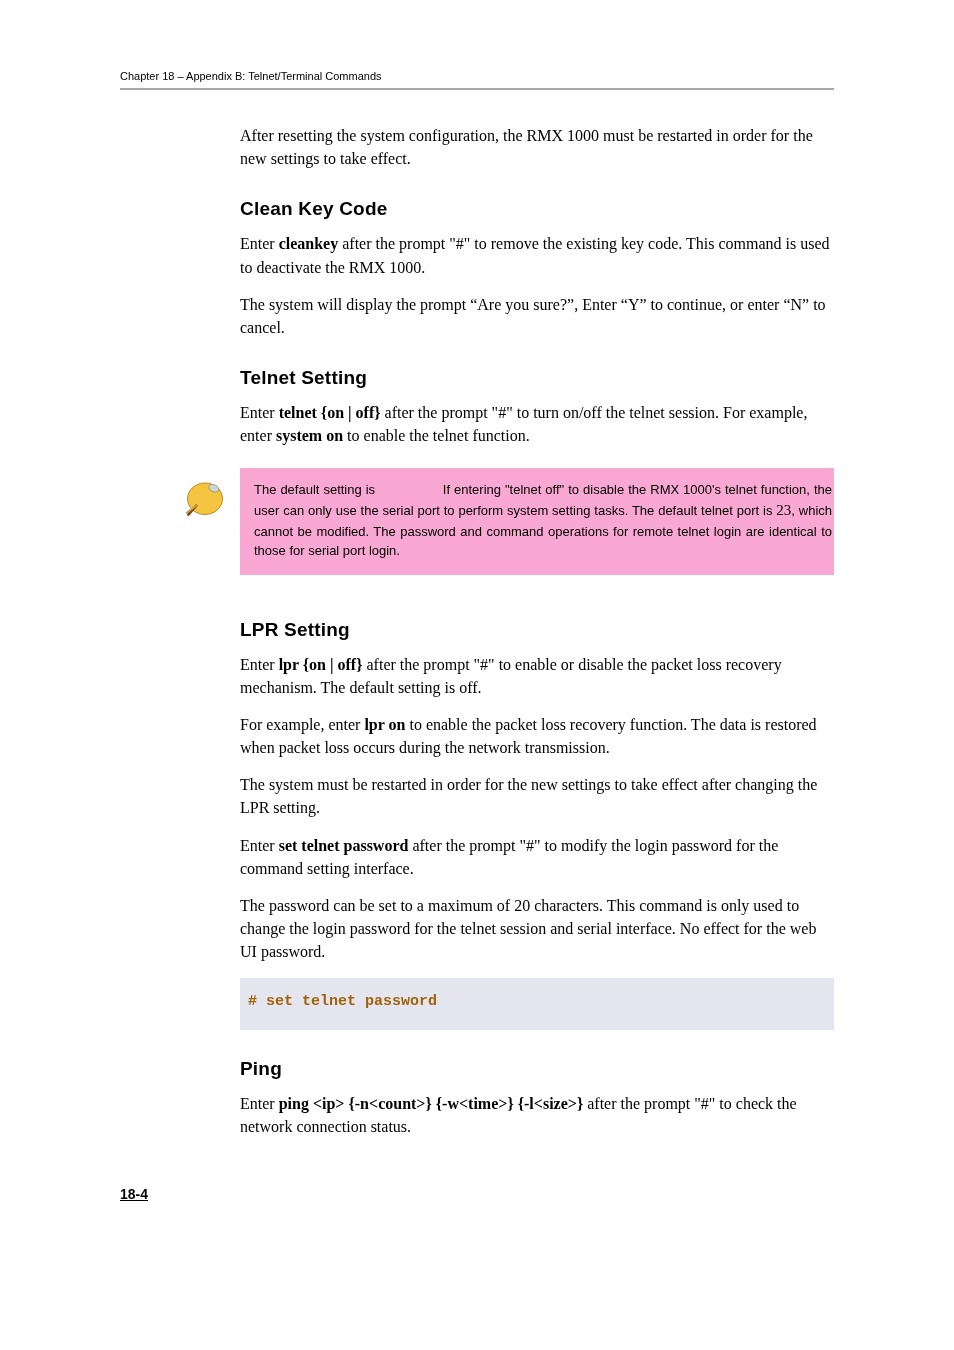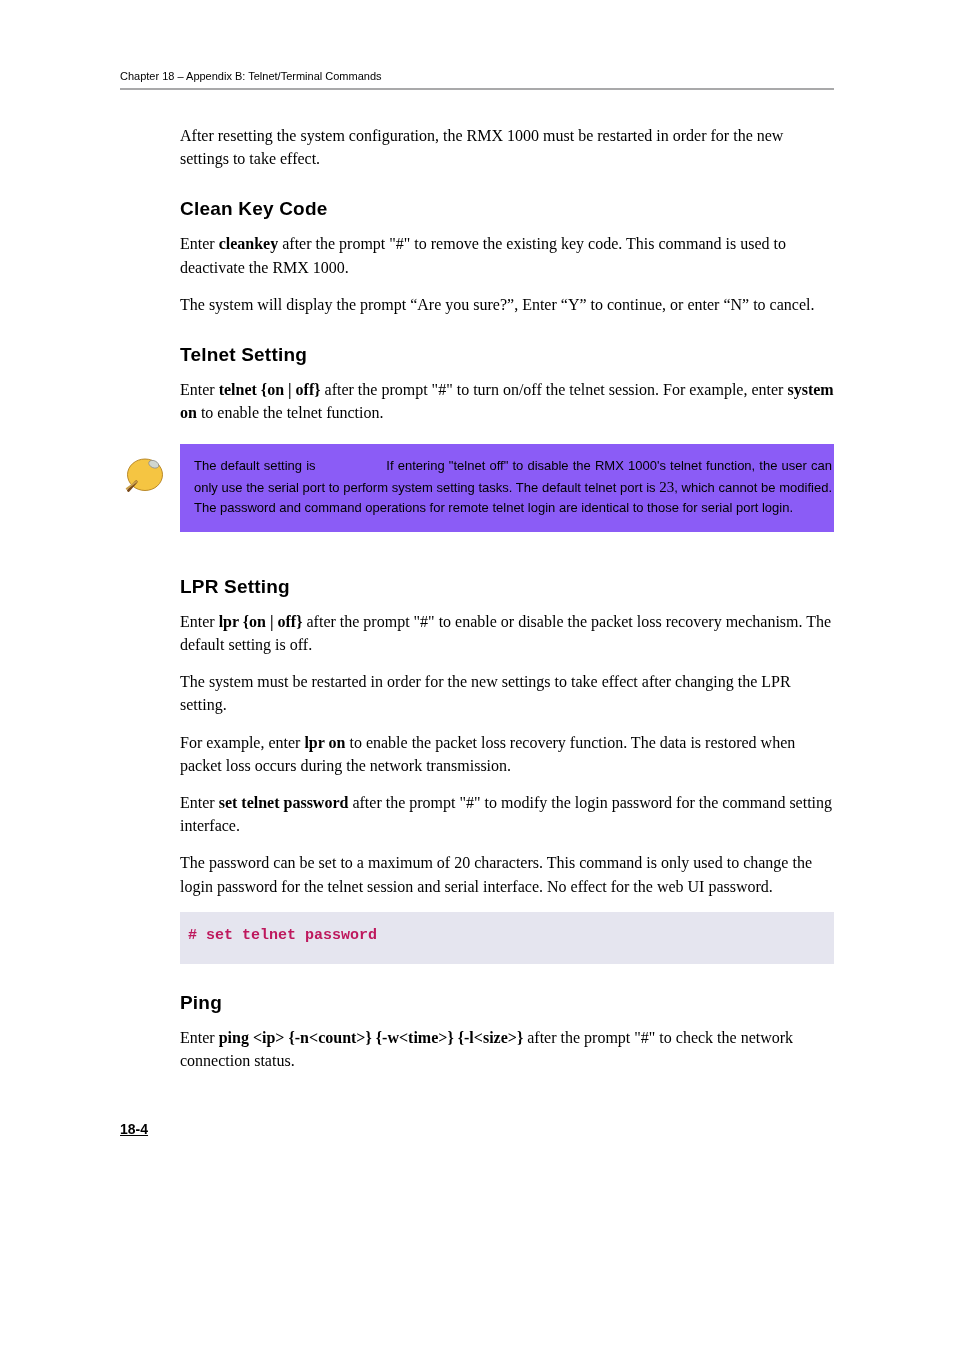--- a/index.html
+++ b/index.html
@@ -20,21 +20,21 @@
     font-weight: normal;
     color: #000;
     margin-bottom: 6px;
   }
   .rule {
     height: 2px;
     background: #a9a9aa;
     margin-bottom: 34px;
   }
   .content {
-    margin-left: 60px;
+    margin-left: 120px;
   }
   .body-text {
     font-size: 16px;
     line-height: 1.45;
     margin: 0 0 14px 0;
   }
   h2.section {
     font-family: Arial, Helvetica, sans-serif;
     font-weight: 700;
     font-size: 19px;
@@ -42,21 +42,21 @@
     letter-spacing: 0.2px;
   }
   .note-block {
     position: relative;
     margin-left: -60px;
     padding-right: 0;
     margin-top: 20px;
     margin-bottom: 44px;
   }
   .note-box {
-    background: #8b5cf6;
+    background: #f9a8d4;
     margin-left: 60px;
     padding: 12px 2px 14px 14px;
     font-family: Arial, Helvetica, sans-serif;
     font-size: 13px;
     line-height: 1.5;
     color: #000;
     text-align: justify;
   }
   .note-icon {
     position: absolute;
@@ -68,21 +68,21 @@
   .terminal-box {
     background: #e5e5ef;
     padding: 10px 8px 14px 8px;
     margin: 8px 0 10px 0;
     line-height: 1.9;
   }
   .terminal-line {
     font-family: "Courier New", monospace;
     font-size: 15px;
     font-weight: bold;
-    color: #be185d;
+    color: #a16207;
     white-space: pre;
   }
   .cursor-blk {
     display: inline-block;
     width: 10px;
     height: 3px;
     background: #2a2a2a;
     vertical-align: -2px;
     margin-left: 14px;
   }
@@ -128,24 +128,24 @@
       </span>
       <div class="note-box">
         <span>The default setting is</span>&nbsp;&nbsp;&nbsp;&nbsp;&nbsp;&nbsp;&nbsp;&nbsp;&nbsp;&nbsp;&nbsp;&nbsp;&nbsp;&nbsp;&nbsp;&nbsp;&nbsp;<span>If entering "telnet off" to disable the RMX 1000's telnet function, the user can only use the serial port to perform system setting tasks. The default telnet port is </span><span style="font-family:Georgia,serif;font-size:15px">23</span><span>, which cannot be modified. The password and command operations for remote telnet login are identical to those for serial port login.</span>
       </div>
     </div>
 
     <h2 class="section">LPR Setting</h2>
     <p class="body-text">
       <span>Enter </span><b>lpr {on | off}</b><span> after the prompt "#" to enable or disable the packet loss recovery mechanism. The default setting is off.</span>
     </p>
-    <p class="body-text">The system must be restarted in order for the new settings to take effect after changing the LPR setting.</p>
     <p class="body-text">
       <span>For example, enter </span><b>lpr on</b><span> to enable the packet loss recovery function. The data is restored when packet loss occurs during the network transmission.</span>
     </p>
+    <p class="body-text">The system must be restarted in order for the new settings to take effect after changing the LPR setting.</p>
 
     <p class="body-text">
       <span>Enter </span><b>set telnet password</b><span> after the prompt "#" to modify the login password for the command setting interface.</span>
     </p>
     <p class="body-text">The password can be set to a maximum of 20 characters. This command is only used to change the login password for the telnet session and serial interface. No effect for the web UI password.</p>
 
     <div class="terminal-box">
       <div class="terminal-line"># set telnet password</div>
     </div>
 

